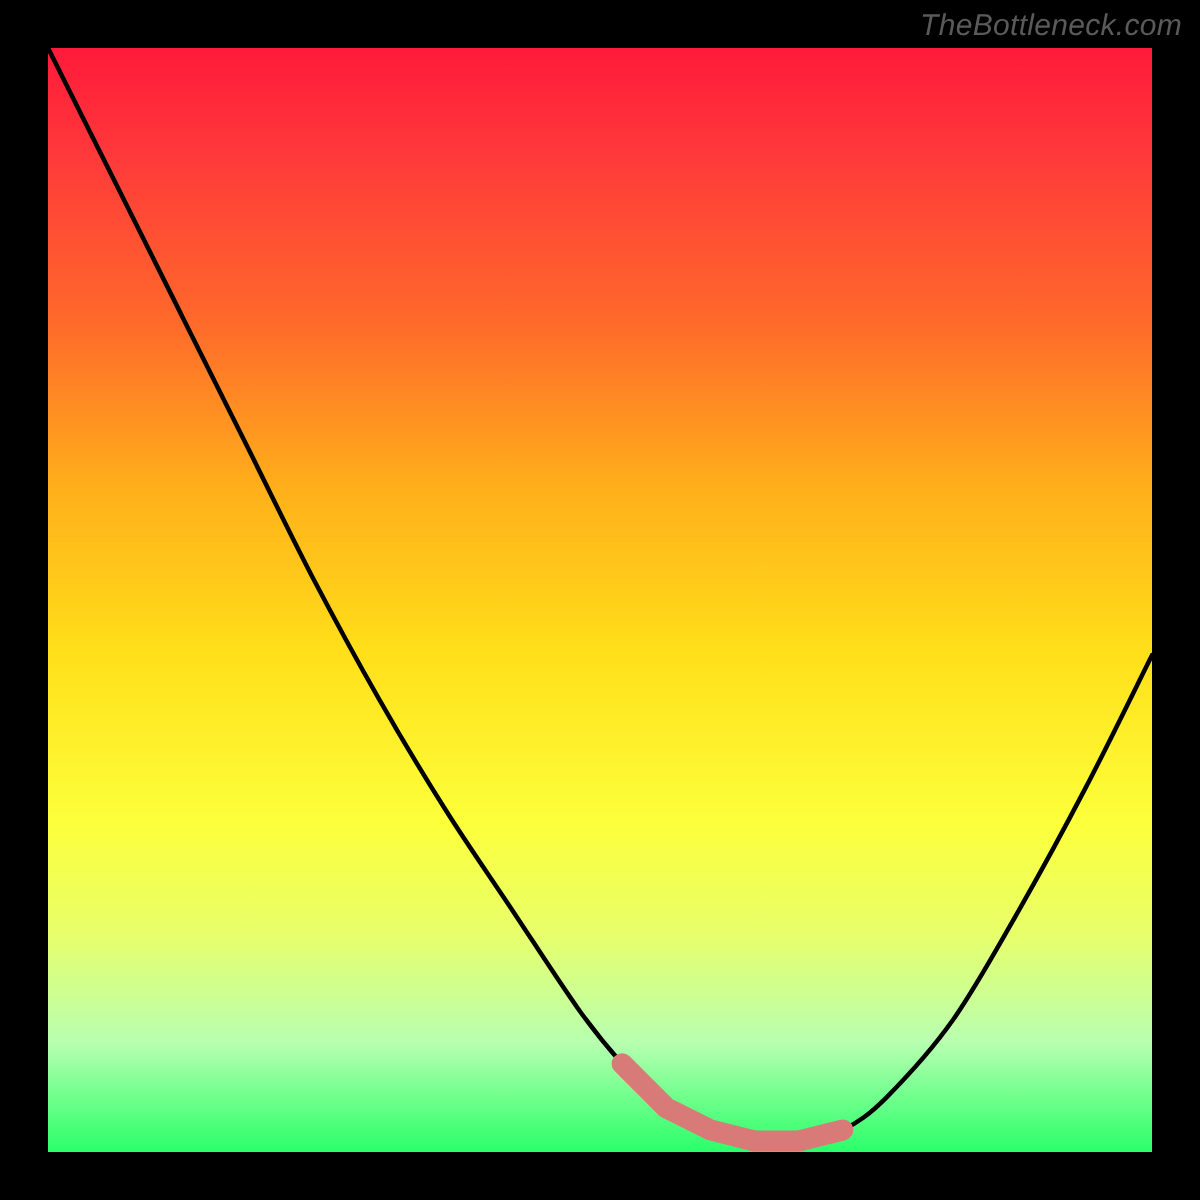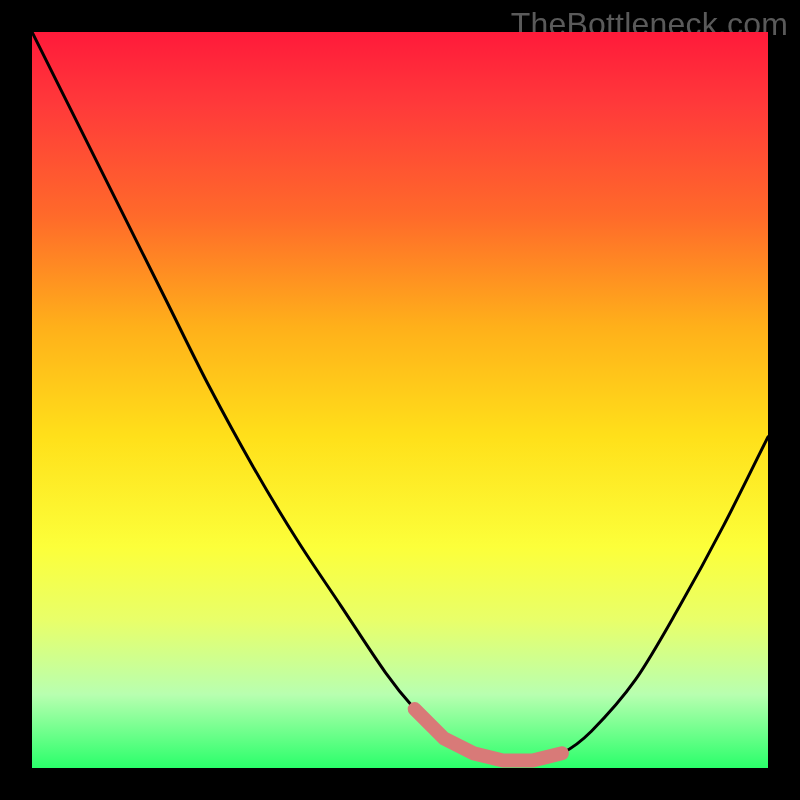--- a/index.html
+++ b/index.html
@@ -33,24 +33,25 @@
       #e8ff6a 80%,
       #b8ffb0 90%,
       #2aff6a 100%);
     overflow: hidden;
   }
   .watermark {
     position: absolute;
     top: 6px;
     right: 12px;
     color: #5a5a5a;
-    font-size: 32px;
+    font-size: 20px;
     font-weight: 500;
     letter-spacing: 0.2px;
     user-select: none;
+    font-style: italic;
   }
   svg.curve {
     position: absolute;
     left: 0;
     top: 0;
     width: 736px;
     height: 736px;
     display: block;
   }
   path.bottleneck-line {

